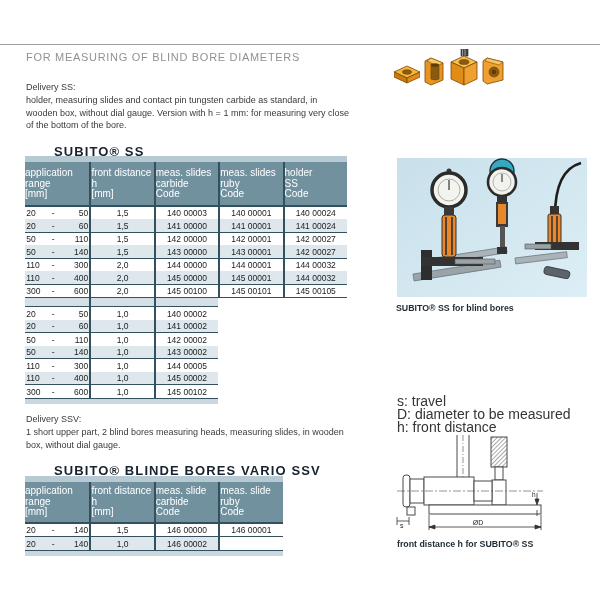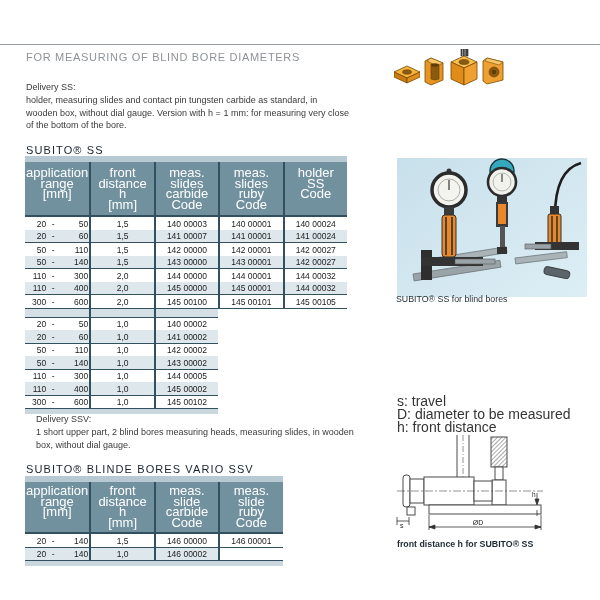--- a/index.html
+++ b/index.html
@@ -6,53 +6,53 @@
   body{
     width:600px;height:600px;background:#ffffff;position:relative;overflow:hidden;
     font-family:"Liberation Sans", sans-serif;
   }
   .abs{position:absolute;}
   #top-rule{left:0;top:44px;width:600px;height:1px;background:#9aa0a4;}
   #page-title{left:26px;top:51px;font-size:11px;color:#8e9296;letter-spacing:.7px;}
   .para{font-size:9px;color:#3a3a3a;line-height:12.4px;width:324px;}
   .para .p-head{margin-bottom:1px;}
   #delivery-ss{left:26px;top:81px;}
-  #delivery-ssv{left:36px;top:413px;}
-  .tbl-label{font-size:11px;font-weight:normal;color:#17232e;letter-spacing:1.1px;}
+  #delivery-ssv{left:26px;top:413px;}
+  .tbl-label{font-size:13px;font-weight:bold;color:#17232e;letter-spacing:1.1px;margin-left:28px;}
   #t1-label{left:26px;top:144px;}
   #t2-label{left:26px;top:463px;}
 
   .tbl{position:absolute;}
   #t1{left:25px;top:156px;width:322px;}
   #t2{left:25px;top:476px;width:258px;}
   .strip{height:6px;background:#b7cad4;}
   .bstrip{height:5px;background:#c9d7de;}
   .thead{display:flex;background:#72919f;border-bottom:2px solid #33505e;}
-  .hcell{flex:0 0 64.4px;box-sizing:border-box;color:#fff;font-size:13px;line-height:10.6px;
-         text-align:center;padding:6px 0 5px;border-left:2px solid #33505e;}
+  .hcell{flex:0 0 64.4px;box-sizing:border-box;color:#fff;font-size:10px;line-height:10.6px;
+         text-align:left;padding:6px 0 5px;border-left:2px solid #33505e;}
   .hcell:first-child{border-left:none;}
   #t2 .hcell{padding:4px 0 4px;}
   .trow{display:flex;height:12.5px;align-items:stretch;background:#fff;}
   .trow.alt{background:#dde7ec;}
   .trow.gend{border-bottom:1.5px solid #33505e;}
   .cell{flex:0 0 64.4px;box-sizing:border-box;display:flex;align-items:center;justify-content:center;
         font-size:8.5px;color:#1c1c1c;border-left:2px solid #33505e;}
   .cell:first-child{border-left:none;}
   .cell.empty{background:#fff;}
-  .rn1{width:20px;text-align:right;}
+  .rn1{width:20px;text-align:left;}
   .rdash{width:14px;text-align:center;}
   .rn2{width:28px;text-align:right;}
   #t1-sep{display:flex;width:193.2px;height:8px;background:#d5e0e6;border-bottom:1.5px solid #33505e;box-sizing:content-box;}
   .scell{flex:0 0 64.4px;box-sizing:border-box;border-left:2px solid #33505e;height:100%;}
   .scell:first-child{border-left:none;}
   #t1-secb .trow,#t1-bstrip{width:193.2px;}
 
   #icons{left:394px;top:49px;display:flex;gap:3px;align-items:flex-end;}
   #photo{left:397px;top:158px;width:190px;height:139px;}
-  #photo-caption{left:396px;top:294px;font-size:8.8px;font-weight:normal;color:#1e2a33;}
+  #photo-caption{left:396px;top:303px;font-size:8.8px;font-weight:bold;color:#1e2a33;}
   #legend{left:397px;top:395px;font-size:14px;color:#353535;line-height:12.8px;}
   #drawing{left:395px;top:433px;width:150px;height:102px;}
   #drawing-caption{left:397px;top:539px;font-size:8.8px;font-weight:bold;color:#1e2a33;}
 </style>
 </head>
 <body>
 
 <div class="abs" id="top-rule"></div>
 <div class="abs" id="page-title">FOR MEASURING OF BLIND BORE DIAMETERS</div>
 
@@ -133,21 +133,21 @@
         <div class="cell">140 00001</div>
         <div class="cell">140 00024</div>
       </div>
       <div class="trow alt gend">
         <div class="cell">
           <div class="rn1">20</div>
           <div class="rdash">-</div>
           <div class="rn2">60</div>
         </div>
         <div class="cell">1,5</div>
-        <div class="cell">141 00007</div>
+        <div class="cell">141 00000</div>
         <div class="cell">141 00001</div>
         <div class="cell">141 00024</div>
       </div>
       <div class="trow">
         <div class="cell">
           <div class="rn1">50</div>
           <div class="rdash">-</div>
           <div class="rn2">110</div>
         </div>
         <div class="cell">1,5</div>

